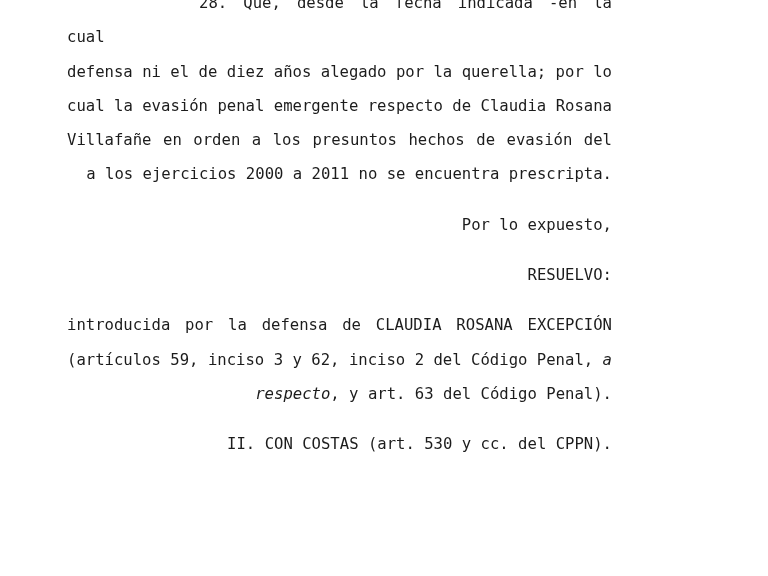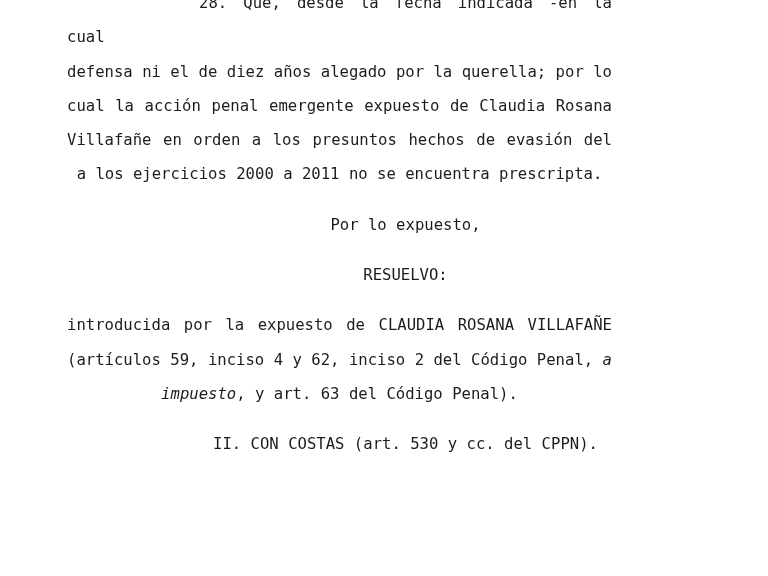--- a/index.html
+++ b/index.html
@@ -14,49 +14,49 @@
   .doc {
     position: absolute;
     left: 67px;
     top: -14px;
     width: 545px;
     font-size: 15.6px;
     line-height: 34.3px;
     color: #1c1c1c;
   }
   .para { margin: 0 0 16px 0; }
-  .line { display: block; text-align: center; }
+  .line { display: block; text-align: right; }
   .line.justify {
     text-align: justify;
     text-align-last: justify;
     -moz-text-align-last: justify;
   }
   .line.indent { text-indent: 132px; }
   .seg.italic { font-style: italic; }
 </style>
 </head>
 <body>
 
 <div class="page">
   <div class="doc" id="doc-body" style="color: rgb(28, 28, 28);">
       <div class="para">
         <div class="line justify indent"><span class="seg">28. Que, desde la fecha indicada -en la cual</span></div>
         <div class="line justify"><span class="seg">defensa ni el de diez años alegado por la querella; por lo</span></div>
-        <div class="line justify"><span class="seg">cual la acción penal emergente expuesto de Claudia Rosana</span></div>
+        <div class="line justify"><span class="seg">cual la evasión penal emergente respecto de Claudia Rosana</span></div>
         <div class="line justify"><span class="seg">Villafañe en orden a los presuntos hechos de evasión del</span></div>
         <div class="line"><span class="seg">a los ejercicios 2000 a 2011 no se encuentra prescripta.</span></div>
       </div>
       <div class="para">
         <div class="line indent"><span class="seg">Por lo expuesto,</span></div>
       </div>
       <div class="para">
         <div class="line indent"><span class="seg">RESUELVO:</span></div>
       </div>
       <div class="para">
-        <div class="line justify"><span class="seg">introducida por la expuesto de CLAUDIA ROSANA VILLAFAÑE</span></div>
-        <div class="line justify"><span class="seg">(artículos 59, inciso 4 y 62, inciso 2 del Código Penal, </span><span class="seg italic">a</span></div>
-        <div class="line"><span class="seg italic">impuesto</span><span class="seg">, y art. 63 del Código Penal).</span></div>
+        <div class="line justify"><span class="seg">introducida por la defensa de CLAUDIA ROSANA EXCEPCIÓN</span></div>
+        <div class="line justify"><span class="seg">(artículos 59, inciso 3 y 62, inciso 2 del Código Penal, </span><span class="seg italic">a</span></div>
+        <div class="line"><span class="seg italic">respecto</span><span class="seg">, y art. 63 del Código Penal).</span></div>
       </div>
       <div class="para">
         <div class="line indent"><span class="seg">II. CON COSTAS (art. 530 y cc. del CPPN).</span></div>
       </div>
     </div>
 </div>
 
 </body></html>

